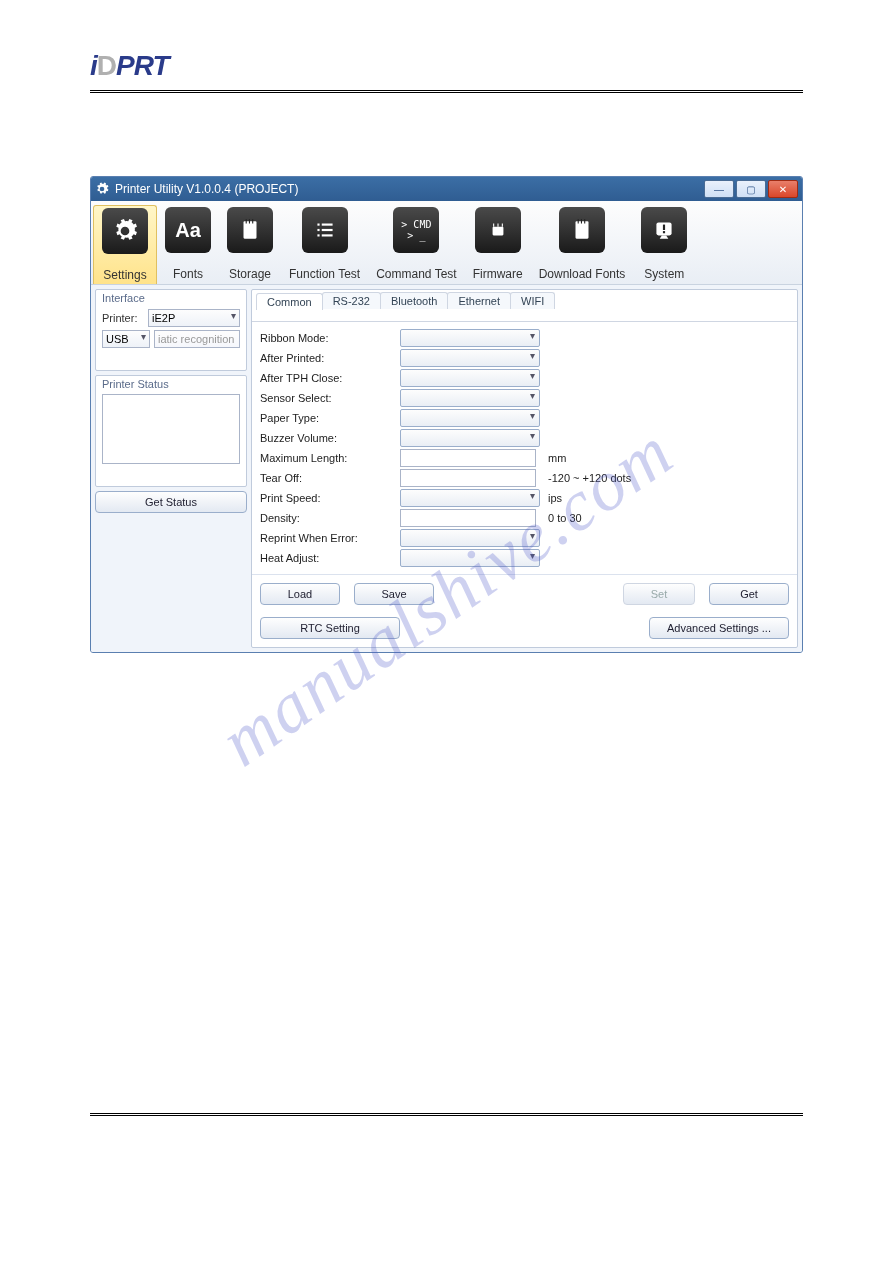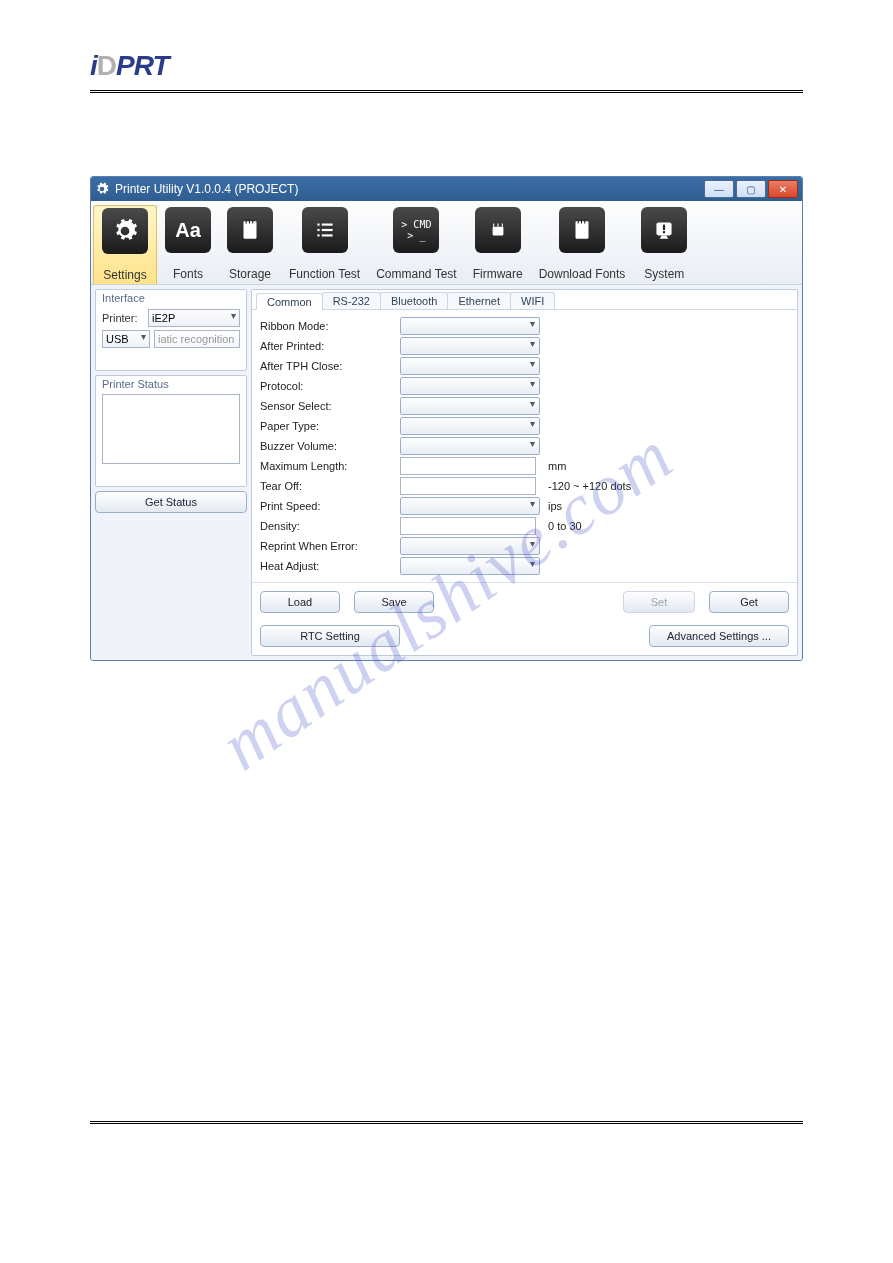--- a/index.html
+++ b/index.html
@@ -134,21 +134,21 @@
     width:100%; height:24px;
     background: linear-gradient(#dff3fb, #8fd7f4 50%, #6fc9f0);
     border:1px solid #5fb4db;
     color:#06486a;
     border-radius:3px;
     font-size:11px;
   }
   .statusbox { height: 70px; border:1px solid #aab4c8; background:#fff; margin-top:2px;}
 
   .rightcol { flex:1; background:#fff; border:1px solid #c0cbdc; border-radius:2px; display:flex; flex-direction:column;}
-  .tabs { display:flex; border-bottom:1px solid #cfd6e2; padding: 2px 2px 0 4px; gap:0;}
+  .tabs { display:flex; border-bottom:1px solid #cfd6e2; padding: 2px 2px 12px 4px; gap:0;}
   .tab {
     padding: 2px 10px;
     border:1px solid #cfd6e2;
     border-bottom:none;
     background:#f5f8fc;
     border-radius:3px 3px 0 0;
     margin-right:-1px;
     font-size:11px; color:#345;
     cursor:pointer;
   }
@@ -341,27 +341,20 @@
               <div class="funit"></div>
             </div>
             <div class="frow">
               <div class="flbl">After TPH Close:</div>
               <div class="fctl">
                 <div class="combo"></div>
               </div>
               <div class="funit"></div>
             </div>
             <div class="frow">
-              <div class="flbl">Protocol:</div>
-              <div class="fctl">
-                <div class="combo"></div>
-              </div>
-              <div class="funit"></div>
-            </div>
-            <div class="frow">
               <div class="flbl">Sensor Select:</div>
               <div class="fctl">
                 <div class="combo"></div>
               </div>
               <div class="funit"></div>
             </div>
             <div class="frow">
               <div class="flbl">Paper Type:</div>
               <div class="fctl">
                 <div class="combo"></div>

